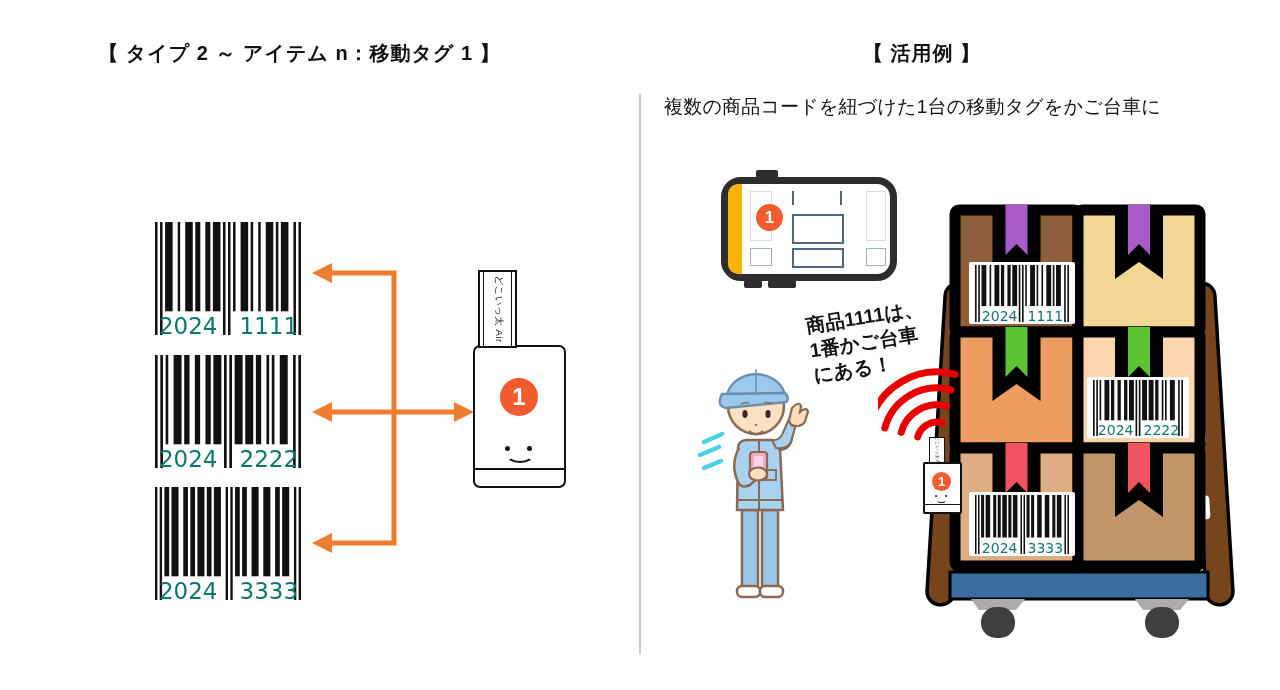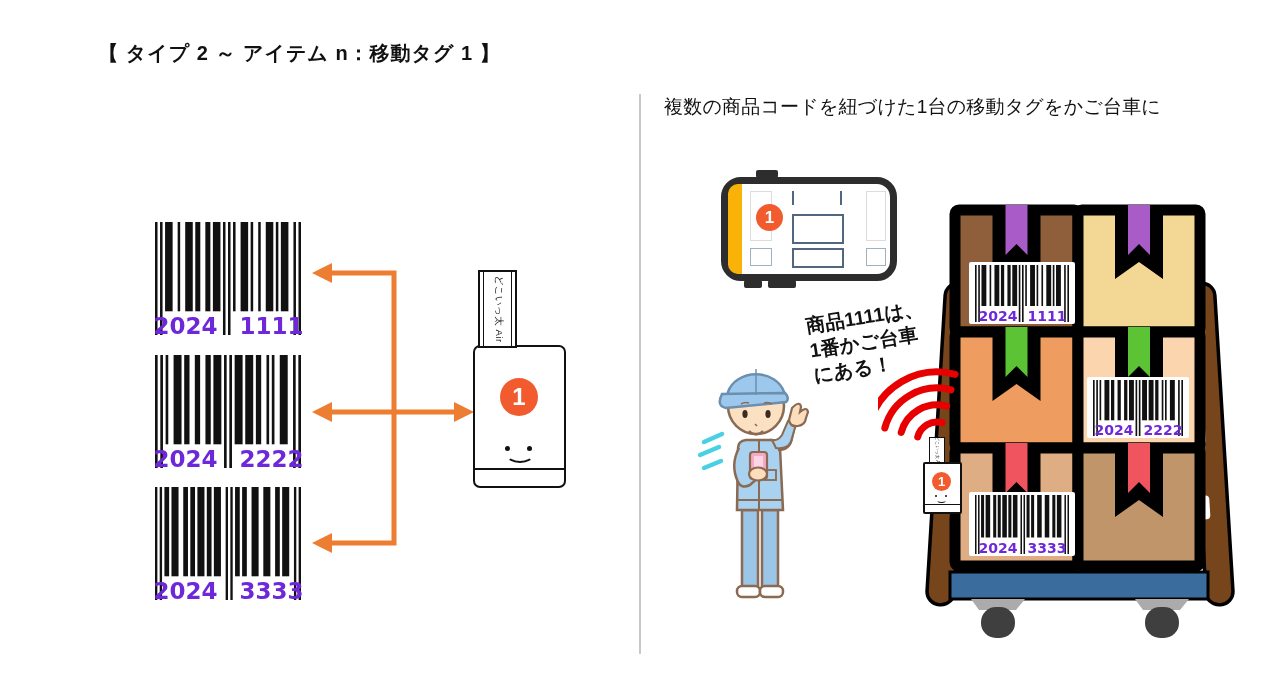--- a/index.html
+++ b/index.html
@@ -11,21 +11,21 @@
   .section-title{position:absolute;top:40px;font-size:20px;font-weight:700;text-align:center;letter-spacing:1px;padding-left:27px;}
   .para{position:absolute;font-size:19px;line-height:27px;letter-spacing:.2px;}
 
   
   .divider{position:absolute;left:639px;top:94px;width:2px;height:560px;background:#c9c9c9;}
 
   
   .barcode{position:absolute;width:146px;height:113px;}
   .bars{position:absolute;inset:0;}
   .bc-nums{position:absolute;left:1px;right:0;bottom:-4px;display:flex;justify-content:center;gap:22px;
-           font-family:"DejaVu Sans",sans-serif;font-size:23px;color:#6d28d9;font-weight:bold;}
+           font-family:"DejaVu Sans",sans-serif;font-size:23px;color:#0f766e;}
   .bcl1{left:155px;top:222px;} .bcl2{left:155px;top:355px;} .bcl3{left:155px;top:487px;}
 
   .cart-label{position:absolute;background:#fff;border-radius:2px;z-index:3;}
   .cart-label .bars{inset:3px 6px 2px 6px;}
   .cart-label .bc-nums{font-size:14px;bottom:0;gap:10px;}
   .cl1{left:969px;top:262px;width:106px;height:62px;}
   .cl2{left:1087px;top:377px;width:102px;height:61px;}
   .cl3{left:969px;top:492px;width:106px;height:64px;}
 
   
@@ -186,20 +186,21 @@
   <div class="device-body">
     <div class="badge device-badge">1</div>
     <div class="eye" style="left:30px;top:99px;"></div>
     <div class="eye" style="left:52px;top:99px;"></div>
     <div class="smile" style="left:31px;top:99px;"></div>
     <div class="device-line"></div>
   </div>
 
   <div class="divider"></div>
 
+  <div class="section-title" style="left:640px;width:510px;">【 活用例 】</div>
   <div class="para" style="left:664px;top:93px;">
     <div>複数の商品コードを紐づけた1台の移動タグをかご台車に</div>
   </div>
 
   <div class="phone">
     <div class="phone-btn" style="left:28px;top:-14px;width:22px;"></div>
     <div class="phone-btn" style="left:16px;bottom:-14px;width:18px;"></div>
     <div class="phone-btn" style="left:40px;bottom:-14px;width:28px;"></div>
     <div class="phone-strip"></div>
     <div class="m" style="left:22px;top:7px;width:20px;height:48px;"></div>

